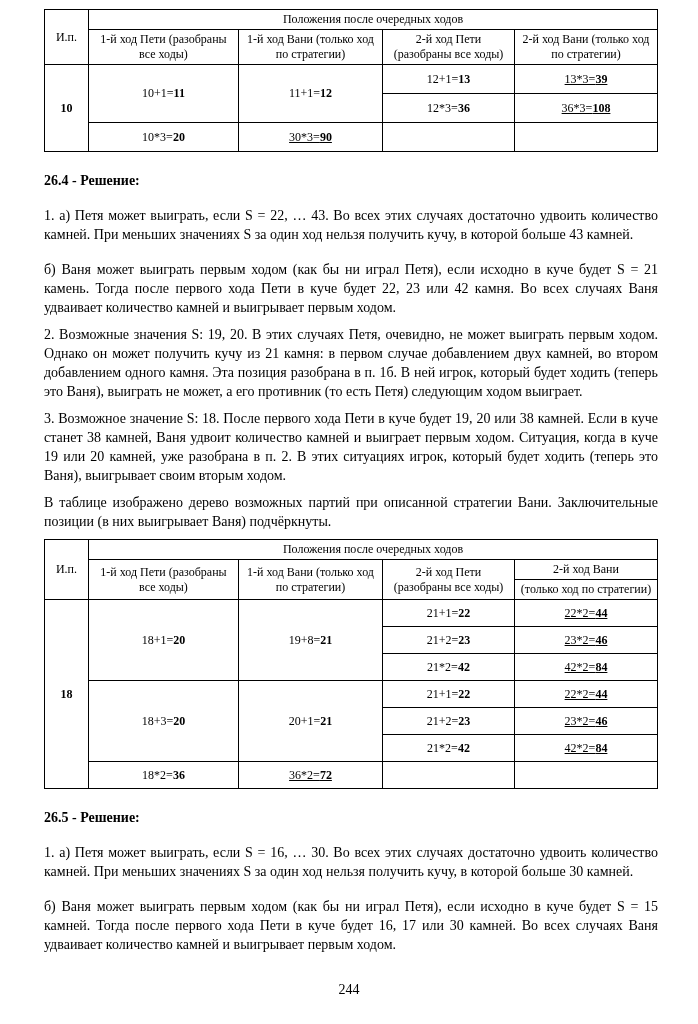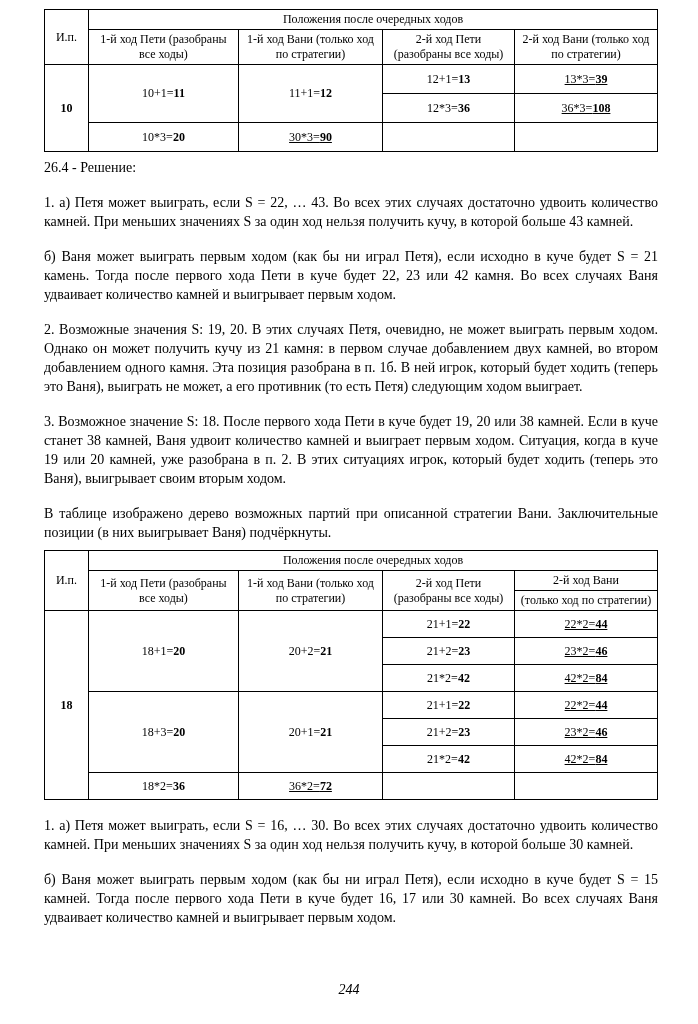--- a/index.html
+++ b/index.html
@@ -21,31 +21,31 @@
     padding:2px 4px;
   }
   td.hdr { padding:3px 5px; }
   tr.d { height:29px; }
   table#t2 tr.d { height:27px; }
   td.ip { font-weight:bold; font-size:14px; }
   .res { font-weight:bold;font-family:Liberation Serif, serif; }
   .expr { white-space:nowrap; }
   .expr.u { text-decoration:underline; }
 
-  .sec-heading { font-weight:normal; font-size:14px; margin-top:6px; line-height:19px; }
+  .sec-heading { font-weight:bold; font-size:14px; margin-top:19px; line-height:19px; }
   .para {
-    font-size:14px; line-height:19px; text-align:justify; margin-top:16px;
+    font-size:14px; line-height:19px; text-align:justify; margin-top:8px;
   }
   .para.tight { margin-top:16px; }
   .tbl { margin-top:8px; }
   .tbl.first { margin-top:0; }
 
   .page-number {
     position:absolute; left:0; bottom:26px; width:100%;
-    text-align:center; font-size:14px;font-style:italic;
+    text-align:center; font-size:14px;
   }
 </style>
 </head>
 <body>
 
 <div class="page">
 
   <table class="tbl first" id="t1">
     <colgroup>
       <col style="width:44px">
@@ -110,21 +110,21 @@
         <td rowspan="2" class="hdr">1-й ход Вани (только ход по стратегии)</td>
         <td rowspan="2" class="hdr">2-й ход Пети (разобраны все ходы)</td>
         <td class="hdr">2-й ход Вани</td>
       </tr>
       <tr>
         <td class="hdr">(только ход по стратегии)</td>
       </tr>
       <tr class="d">
         <td rowspan="7" class="ip">18</td>
         <td rowspan="3"><span class="expr"><span>18+1=</span><span class="res">20</span></span></td>
-        <td rowspan="3"><span class="expr"><span>20+2=</span><span class="res">21</span></span></td>
+        <td rowspan="3"><span class="expr"><span>19+8=</span><span class="res">21</span></span></td>
         <td><span class="expr"><span>21+1=</span><span class="res">22</span></span></td>
         <td><span class="expr u"><span>22*2=</span><span class="res">44</span></span></td>
       </tr>
       <tr class="d">
         <td><span class="expr"><span>21+2=</span><span class="res">23</span></span></td>
         <td><span class="expr u"><span>23*2=</span><span class="res">46</span></span></td>
       </tr>
       <tr class="d">
         <td><span class="expr"><span>21*2=</span><span class="res">42</span></span></td>
         <td><span class="expr u"><span>42*2=</span><span class="res">84</span></span></td>
@@ -145,18 +145,19 @@
       </tr>
       <tr class="d">
         <td><span class="expr"><span>18*2=</span><span class="res">36</span></span></td>
         <td><span class="expr u"><span>36*2=</span><span class="res">72</span></span></td>
         <td></td>
         <td></td>
       </tr>
     </tbody>
   </table>
 
+  <div class="sec-heading">26.5 - Решение:</div>
   <p class="para tight">1. а) Петя может выиграть, если S = 16, … 30. Во всех этих случаях достаточно удвоить количество камней. При меньших значениях S за один ход нельзя получить кучу, в которой больше 30 камней.</p>
   <p class="para tight">б) Ваня может выиграть первым ходом (как бы ни играл Петя), если исходно в куче будет S = 15 камней. Тогда после первого хода Пети в куче будет 16, 17 или 30 камней. Во всех случаях Ваня удваивает количество камней и выигрывает первым ходом.</p>
 
 </div>
 
 <div class="page-number">244</div>
 
 </body></html>

